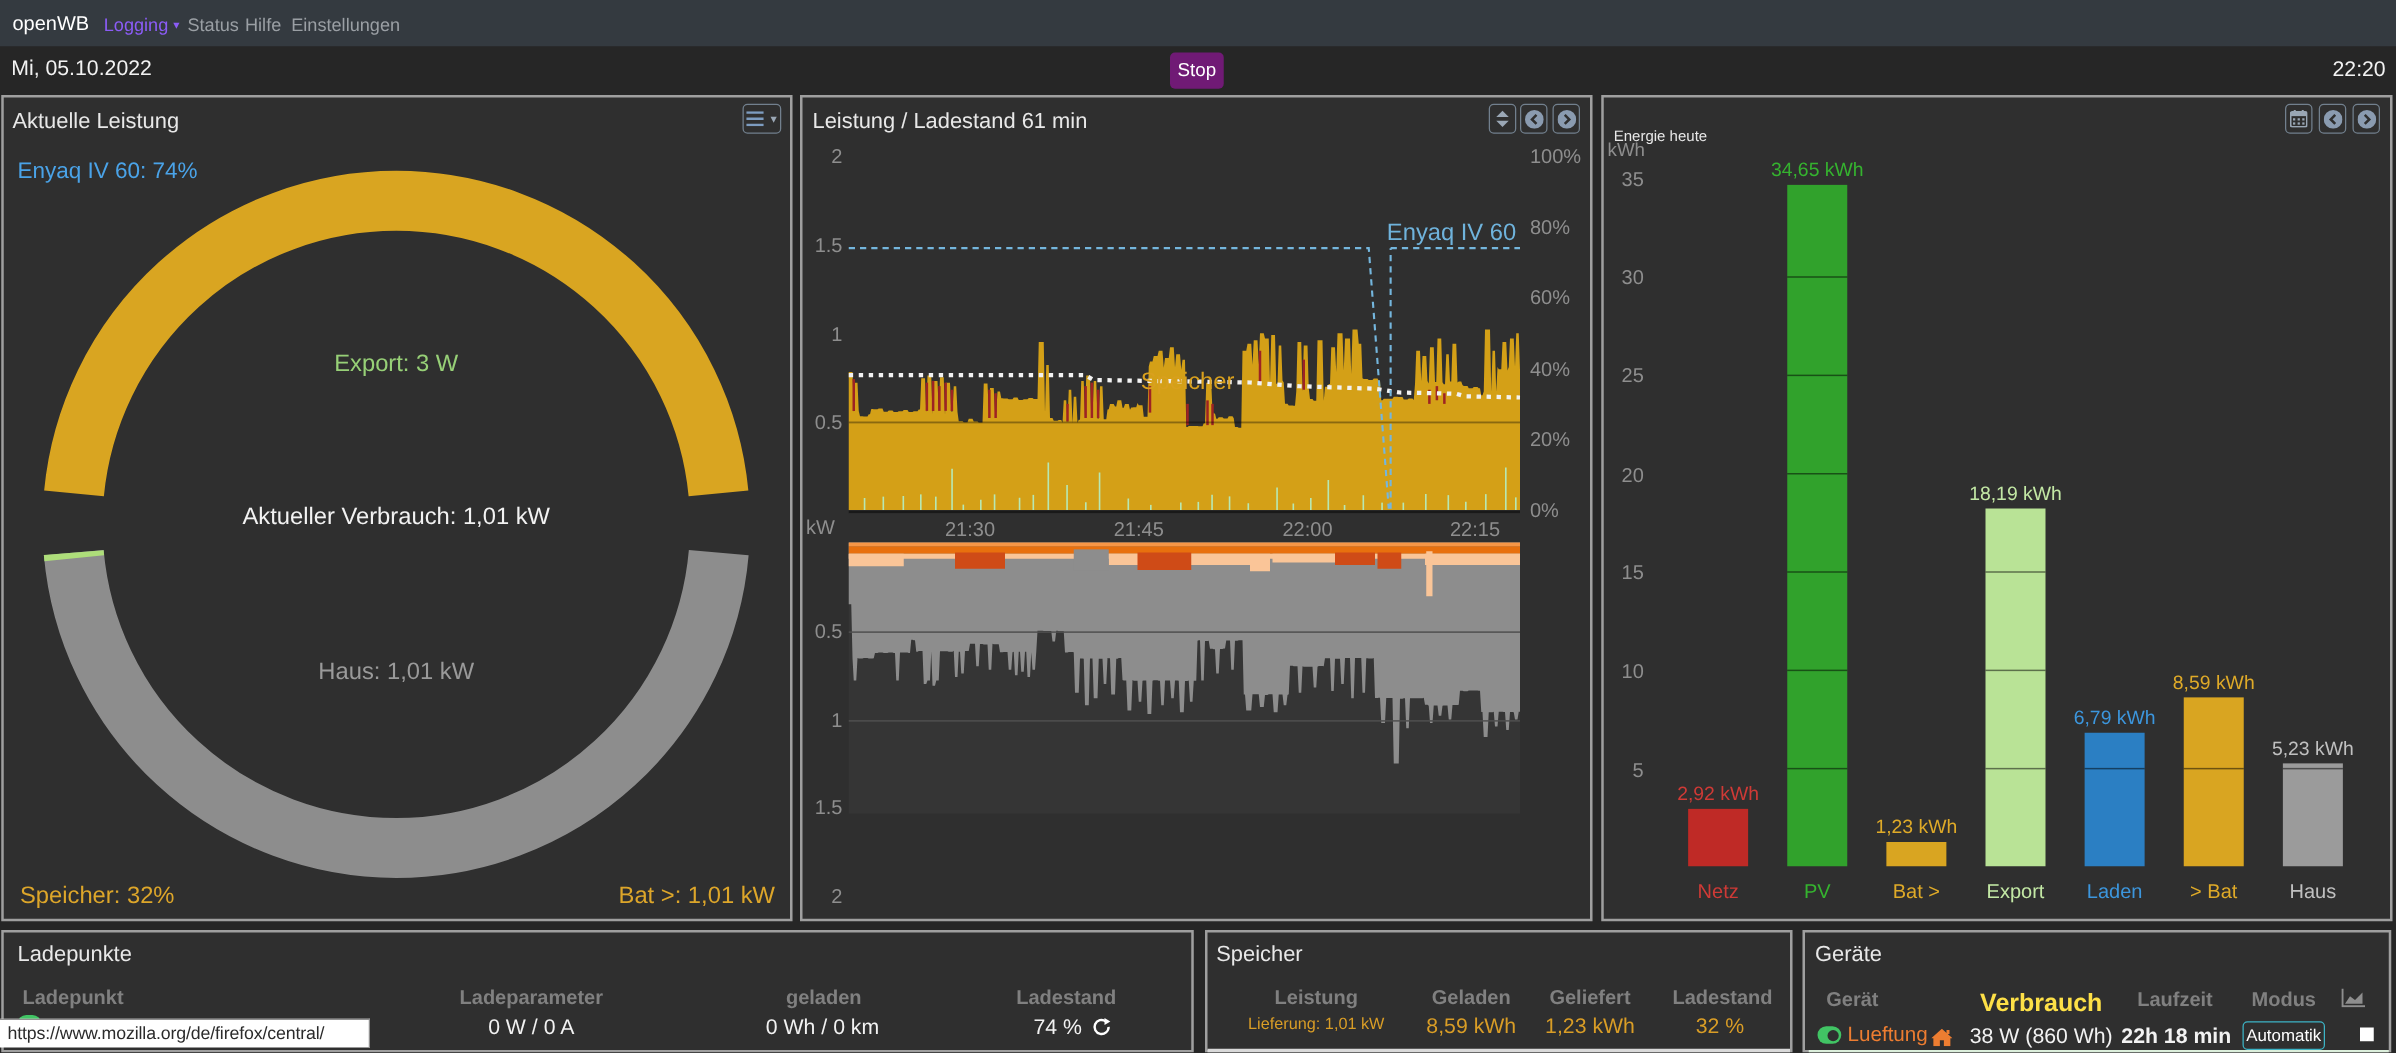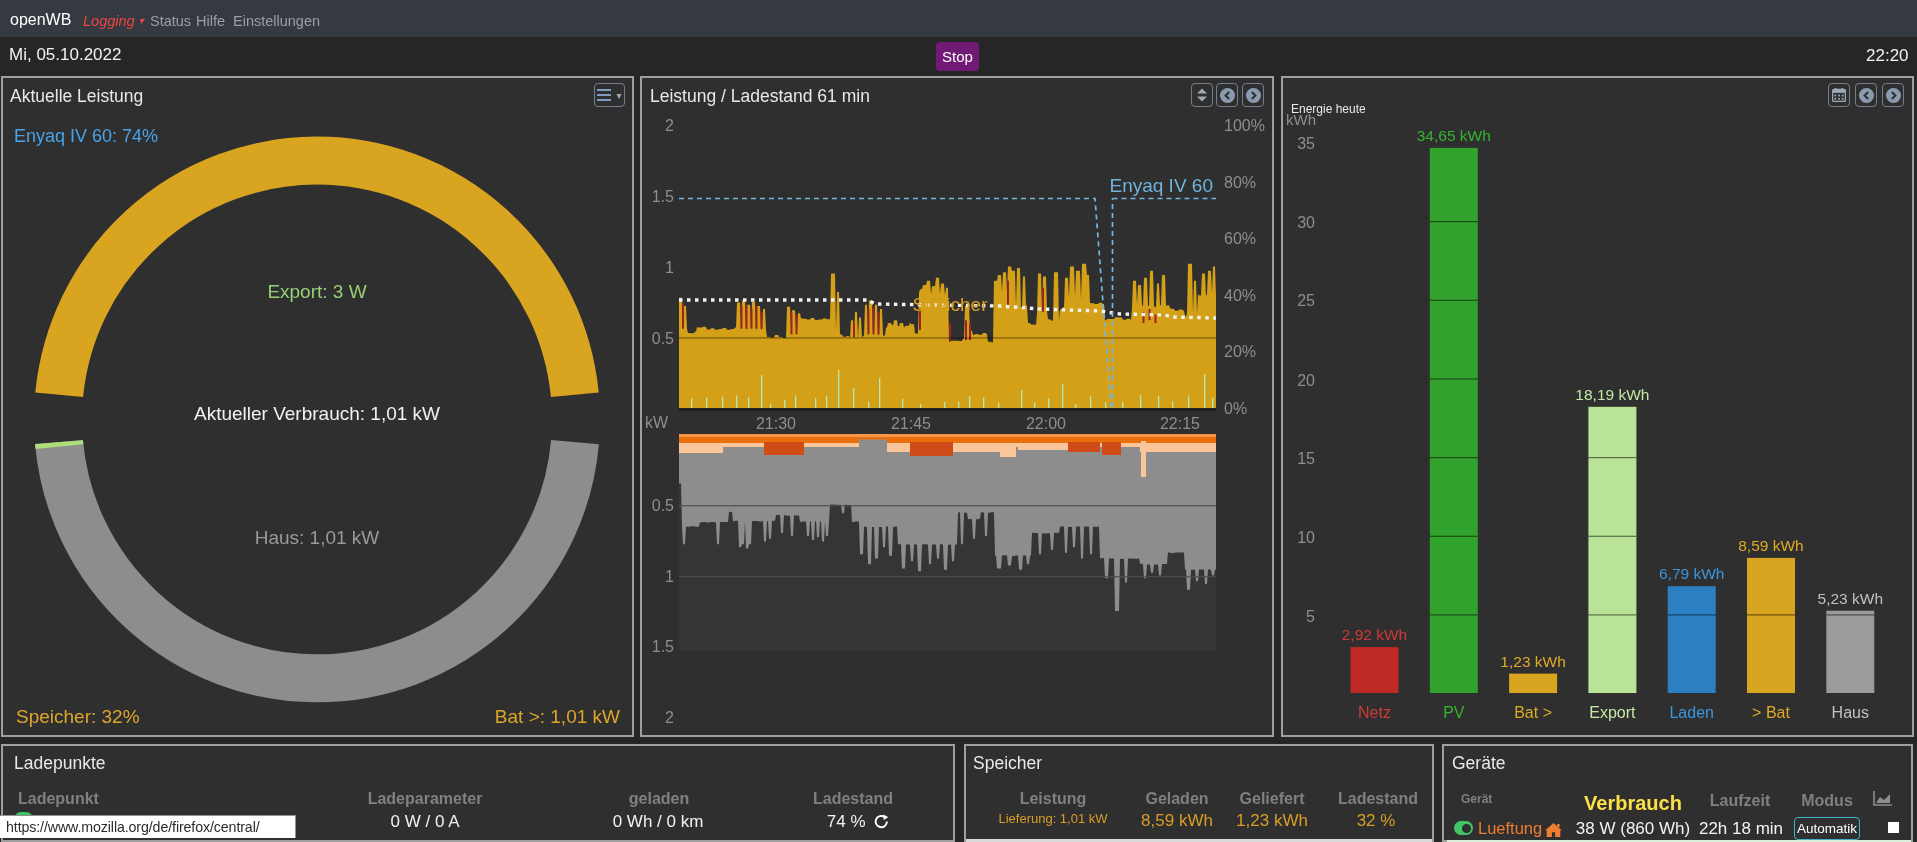--- a/index.html
+++ b/index.html
@@ -1,15 +1,15 @@
 <!DOCTYPE html>
 <html><head><meta charset="utf-8"><style>html,body{margin:0;padding:0;background:#262626;font-family:"Liberation Sans",sans-serif;}*{box-sizing:border-box}</style></head><body style="width:1917px;height:842px;position:relative;overflow:hidden">
 <div style="position:absolute;left:0;top:0;width:1917px;height:37px;background:#343a40"></div>
 <div style="position:absolute;left:10px;top:11px;font-size:16px;color:#fff;font-weight:normal;white-space:nowrap;">openWB</div>
-<div style="position:absolute;left:83px;top:13px;font-size:14.5px;color:#ef4444;font-weight:normal;white-space:nowrap;font-style:italic;">Logging <span style="font-size:10px;vertical-align:2px">▾</span></div>
+<div style="position:absolute;left:83px;top:13px;font-size:14.5px;color:#8b5cf6;font-weight:normal;white-space:nowrap;">Logging <span style="font-size:10px;vertical-align:2px">▾</span></div>
 <div style="position:absolute;left:150px;top:13px;font-size:14.5px;color:#9a9fa4;font-weight:normal;white-space:nowrap;">Status</div>
 <div style="position:absolute;left:196px;top:13px;font-size:14.5px;color:#9a9fa4;font-weight:normal;white-space:nowrap;">Hilfe</div>
 <div style="position:absolute;left:233px;top:13px;font-size:14.5px;color:#9a9fa4;font-weight:normal;white-space:nowrap;">Einstellungen</div>
 <div style="position:absolute;left:9px;top:45px;font-size:17px;color:#f2f2f2;font-weight:normal;white-space:nowrap;">Mi, 05.10.2022</div>
 <div style="position:absolute;left:936px;top:42px;width:43px;height:29px;background:#701a75;border-radius:4px;color:#fff;font-size:15px;display:flex;align-items:center;justify-content:center">Stop</div>
 <div style="position:absolute;left:1866px;top:46px;font-size:17px;color:#f2f2f2;font-weight:normal;white-space:nowrap;">22:20</div>
 <div style="position:absolute;left:1px;top:76px;width:633px;height:661px;background:#2f2f2f;border:2px solid #9f9f9f"></div>
 <div style="position:absolute;left:640px;top:76px;width:634px;height:661px;background:#2f2f2f;border:2px solid #9f9f9f"></div>
 <div style="position:absolute;left:1281px;top:76px;width:633px;height:661px;background:#2f2f2f;border:2px solid #9f9f9f"></div>
 <div style="position:absolute;left:1px;top:744px;width:954px;height:98px;background:#2f2f2f;border:2px solid #9f9f9f"></div>
@@ -247,34 +247,34 @@
 <div style="position:absolute;left:1053px;top:790px;transform:translateX(-50%);font-size:16px;color:#808080;font-weight:bold;white-space:nowrap">Leistung</div>
 <div style="position:absolute;left:1177px;top:790px;transform:translateX(-50%);font-size:16px;color:#808080;font-weight:bold;white-space:nowrap">Geladen</div>
 <div style="position:absolute;left:1272px;top:790px;transform:translateX(-50%);font-size:16px;color:#808080;font-weight:bold;white-space:nowrap">Geliefert</div>
 <div style="position:absolute;left:1378px;top:790px;transform:translateX(-50%);font-size:16px;color:#808080;font-weight:bold;white-space:nowrap">Ladestand</div>
 <div style="position:absolute;left:1053px;top:811px;transform:translateX(-50%);font-size:13px;color:#d99d26;font-weight:normal;white-space:nowrap">Lieferung: 1,01 kW</div>
 <div style="position:absolute;left:1177px;top:811px;transform:translateX(-50%);font-size:17px;color:#d99d26;font-weight:normal;white-space:nowrap">8,59 kWh</div>
 <div style="position:absolute;left:1272px;top:811px;transform:translateX(-50%);font-size:17px;color:#d99d26;font-weight:normal;white-space:nowrap">1,23 kWh</div>
 <div style="position:absolute;left:1376px;top:811px;transform:translateX(-50%);font-size:17px;color:#d99d26;font-weight:normal;white-space:nowrap">32 %</div>
 <div style="position:absolute;left:966px;top:839px;width:466px;height:3px;background:#d9d9d9"></div>
 <div style="position:absolute;left:1452px;top:753px;font-size:17.5px;color:#e8e8e8;font-weight:normal;white-space:nowrap;">Geräte</div>
-<div style="position:absolute;left:1461px;top:792px;font-size:12px;color:#808080;font-weight:bold;white-space:nowrap;">Gerät</div>
+<div style="position:absolute;left:1461px;top:792px;font-size:16px;color:#808080;font-weight:bold;white-space:nowrap;">Gerät</div>
 <div style="position:absolute;left:1633px;top:792px;transform:translateX(-50%);font-size:20px;color:#fde047;font-weight:bold;white-space:nowrap">Verbrauch</div>
 <div style="position:absolute;left:1740px;top:792px;transform:translateX(-50%);font-size:16px;color:#808080;font-weight:bold;white-space:nowrap">Laufzeit</div>
 <div style="position:absolute;left:1827px;top:792px;transform:translateX(-50%);font-size:16px;color:#808080;font-weight:bold;white-space:nowrap">Modus</div>
 <div style="position:absolute;left:1873px;top:790px"><svg width="20" height="16" viewBox="0 0 20 16">
       <path d="M1 1 L1 15 L19 15" stroke="#8e8e8e" stroke-width="1.6" fill="none"></path>
       <path d="M3 13 L7 7 L11 10 L17 4 L17 13 Z" fill="#8e8e8e"></path>
     </svg></div>
 <div style="position:absolute;left:1454px;top:821px;width:19px;height:14px;background:#41c464;border-radius:7px"></div>
 <div style="position:absolute;left:1462px;top:823.5px;width:9px;height:9px;background:#2f2f2f;border-radius:50%"></div>
 <div style="position:absolute;left:1478px;top:819px;font-size:16.5px;color:#ed7d31;font-weight:normal;white-space:nowrap;">Lueftung</div>
 <div style="position:absolute;left:1545px;top:823px"><svg width="17" height="14" viewBox="0 0 17 14">
       <path d="M8.5 0 L0 7.6 L1.7 7.6 L1.7 14 L6.9 14 L6.9 9.2 L10.1 9.2 L10.1 14 L15.3 14 L15.3 7.6 L17 7.6 Z" fill="#ed7d31"></path>
       <rect x="12.2" y="1" width="2.4" height="3.2" fill="#ed7d31"></rect>
     </svg></div>
 <div style="position:absolute;left:1633px;top:819px;transform:translateX(-50%);font-size:17px;color:#f2f2f2;font-weight:normal;white-space:nowrap">38 W (860 Wh)</div>
-<div style="position:absolute;left:1741px;top:819px;transform:translateX(-50%);font-size:17px;color:#f2f2f2;font-weight:normal;white-space:nowrap">22h 18 min</div>
+<div style="position:absolute;left:1741px;top:819px;transform:translateX(-50%);font-size:17px;color:#f2f2f2;font-weight:bold;white-space:nowrap">22h 18 min</div>
 <div style="position:absolute;left:1794px;top:817px;width:66px;height:23px;border:1.5px solid #3cb4c6;border-radius:4px;color:#fff;font-size:13.5px;display:flex;align-items:center;justify-content:center">Automatik</div>
 <div style="position:absolute;left:1888px;top:822px;width:11px;height:11px;background:#fff"></div>
 <div style="position:absolute;left:1447px;top:840px;width:464px;height:2px;background:#dcefdc"></div>
 <div style="position:absolute;left:0px;top:815px;width:296px;height:23px;background:#fff;border-top:1px solid #919191;border-right:1px solid #919191;color:#2b2b2b;font-size:15px;display:flex;align-items:center;padding-left:6px;overflow:hidden">
     <span style="font-size:14.2px;letter-spacing:-0.1px">https://www.mozilla.org/de/firefox/central/</span>
   </div>
 </body></html>

